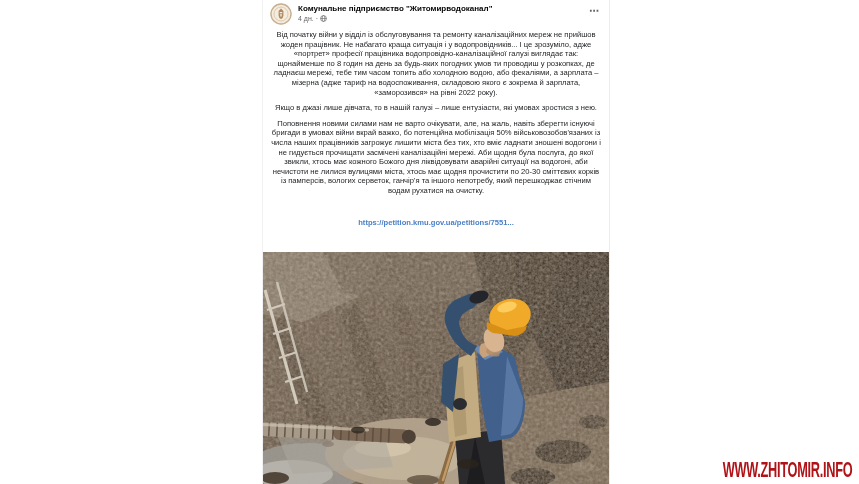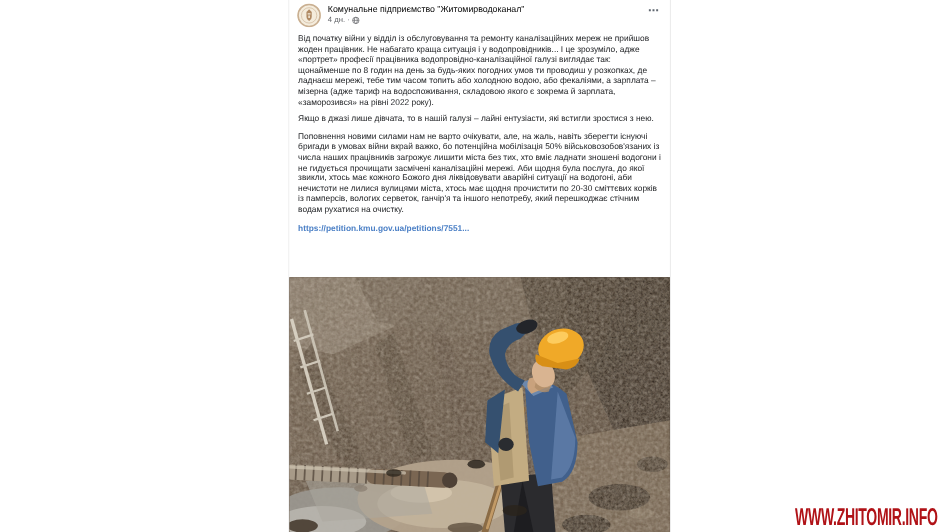--- a/index.html
+++ b/index.html
@@ -16,39 +16,39 @@
   }
   .post-header{
     display:flex;align-items:flex-start;padding:3px 7px 1px 7px;
   }
   .avatar{
     width:22px;height:22px;border-radius:50%;overflow:hidden;flex:0 0 22px;
     margin-right:6px;cursor:pointer;
   }
   .header-text{flex:1;min-width:0;padding-top:1px;}
   .page-name{
-    font-size:8px;font-weight:normal;color:#050505;line-height:10px;
+    font-size:8px;font-weight:bold;color:#050505;line-height:10px;
     white-space:nowrap;overflow:hidden;cursor:pointer;
   }
   .meta{
     display:flex;align-items:center;gap:2px;
     font-size:7px;color:#65676b;line-height:9px;
   }
   .more-btn{
     flex:0 0 auto;color:#606770;font-size:10px;font-weight:bold;
     letter-spacing:1px;padding:4px 2px 0 6px;cursor:pointer;line-height:8px;
   }
   .post-body{
     padding:4px 8px 0 8px;height:215px;overflow:hidden;
-    font-size:7.6px;line-height:9.6px;color:#1c1e21;
+    font-size:7.6px;line-height:9.6px;color:#1c1e21;text-align:center;
   }
   .post-body p{margin:0 0 6px 0;}
   .post-link{
     display:inline-block;color:#4c80c6;font-weight:bold;font-size:7.6px;
-    text-decoration:none;margin-top:1px;cursor:pointer;
+    text-decoration:none;margin-top:16px;cursor:pointer;
   }
   .post-photo{
     position:absolute;left:0;top:252px;width:346px;height:232px;
     overflow:hidden;cursor:pointer;background:#5a4b3d;
   }
   .post-photo svg{display:block;}
   .watermark{
     position:absolute;right:7px;bottom:3px;
     font-weight:bold;font-size:22px;line-height:22px;letter-spacing:-0.5px;
     transform:scaleX(0.58);transform-origin:right center;
@@ -84,21 +84,21 @@
           </svg>
         </div>
       </div>
       <div class="more-btn">
         <span>⋯</span>
       </div>
     </div>
 
     <div class="post-body">
       <p>Від початку війни у відділ із обслуговування та ремонту каналізаційних мереж не прийшов жоден працівник. Не набагато краща ситуація і у водопровідників... І це зрозуміло, адже «портрет» професії працівника водопровідно-каналізаційної галузі виглядає так: щонайменше по 8 годин на день за будь-яких погодних умов ти проводиш у розкопках, де ладнаєш мережі, тебе тим часом топить або холодною водою, або фекаліями, а зарплата – мізерна (адже тариф на водоспоживання, складовою якого є зокрема й зарплата, «заморозився» на рівні 2022 року).</p>
-      <p>Якщо в джазі лише дівчата, то в нашій галузі – лайні ентузіасти, які встигли зростися з нею.</p>
+      <p>Якщо в джазі лише дівчата, то в нашій галузі – лише ентузіасти, які умовах зростися з нею.</p>
       <p>Поповнення новими силами нам не варто очікувати, але, на жаль, навіть зберегти існуючі бригади в умовах війни вкрай важко, бо потенційна мобілізація 50% військовозобов'язаних із числа наших працівників загрожує лишити міста без тих, хто вміє ладнати зношені водогони і не гидується прочищати засмічені каналізаційні мережі. Аби щодня була послуга, до якої звикли, хтось має кожного Божого дня ліквідовувати аварійні ситуації на водогоні, аби нечистоти не лилися вулицями міста, хтось має щодня прочистити по 20-30 сміттєвих корків із памперсів, вологих серветок, ганчір'я та іншого непотребу, який перешкоджає стічним водам рухатися на очистку.</p>
       <a class="post-link">https://petition.kmu.gov.ua/petitions/7551...</a>
     </div>
 
     <div class="post-photo" role="img" aria-label="Працівник у жовтій касці та синій куртці стоїть з лопатою в розкопаній багнистій ямі поруч із каналізаційною трубою">
       <svg width="346" height="232" viewBox="0 0 346 232">
         <defs>
           <linearGradient id="mudbg" x1="0" y1="0" x2="1" y2="1">
             <stop offset="0" stop-color="#7a6a59"></stop>
             <stop offset="0.5" stop-color="#5d4e40"></stop>

